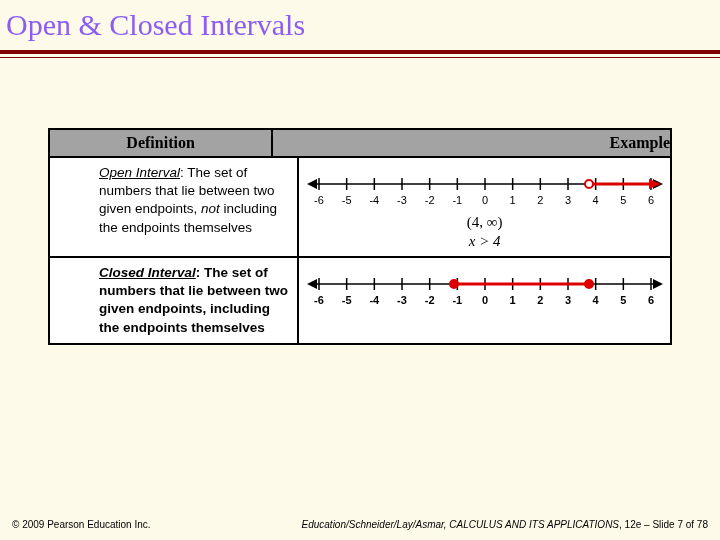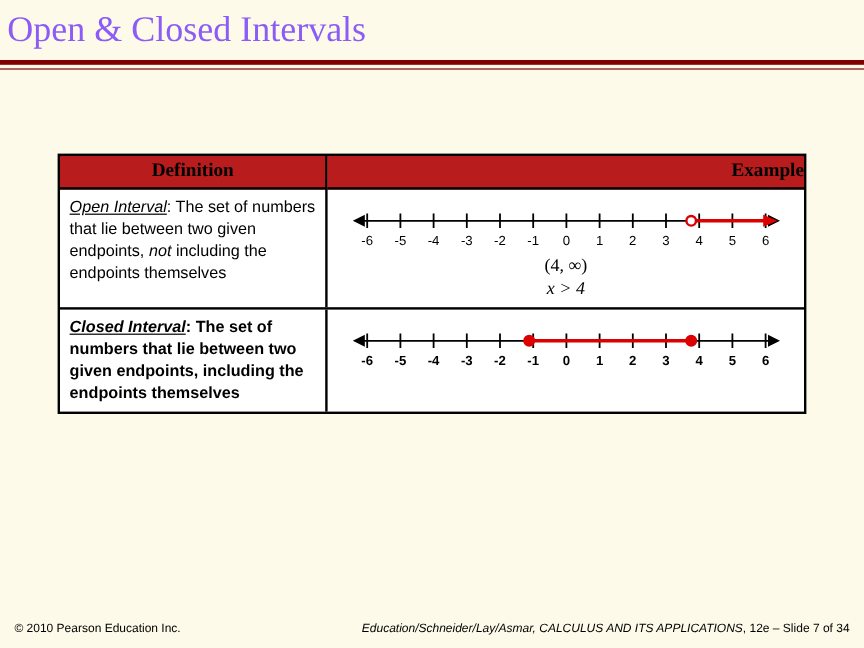--- a/index.html
+++ b/index.html
@@ -21,34 +21,34 @@
     border-bottom: 1px solid #800000;
     height: 8px;
   }
   .table-wrap {
     margin: 70px 48px 0 48px;
     border: 2px solid #000;
     background: #fff;
   }
   .hdr-row { display: flex; }
   .hdr-cell {
-    background: #b91c1c;
+    background: #a3a3a3;
     color: #000;
     font-family: "Times New Roman", serif;
     font-weight: bold;
     font-size: 16px;
     text-align: center;
     padding: 4px 0;
     border-right: 2px solid #000;
     border-bottom: 2px solid #000;
   }
   .hdr-cell:last-child { border-right: none; text-align: right; }
   .col-def { width: 36%; }
   .col-ex  { width: 64%; }
-  .body-row { display: flex; border-bottom: 2px solid #000; }
+  .body-row { display: flex; border-bottom: 2px solid #000; padding-left: 41px; }
   .body-row:last-child { border-bottom: none; font-weight: bold; }
   .def-cell {
     width: 36%;
     border-right: 2px solid #000;
     padding: 6px 8px;
     font-size: 13.5px;
     line-height: 1.35;
     font-family: Arial, Helvetica, sans-serif;
   }
   .def-cell .term { font-style: italic; text-decoration: underline; }
@@ -179,17 +179,17 @@
           </g>
         <line x1="149" y1="14" x2="284" y2="14" stroke="#d00" stroke-width="3"></line>
         <circle cx="149" cy="14" r="4" fill="#d00" stroke="#d00" stroke-width="2"></circle>
         <circle cx="284" cy="14" r="4" fill="#d00" stroke="#d00" stroke-width="2"></circle>
       </svg>
     </div>
   </div>
 </div>
 
 <div class="footer">
-  <span>© 2010 Pearson Education Inc.</span>
+  <span>© 2009 Pearson Education Inc.</span>
   <span class="footer-right">
-    <span>Education/Schneider/Lay/Asmar, CALCULUS AND ITS APPLICATIONS</span><span class="nonit">, 12e – Slide 7 of 34</span>
+    <span>Education/Schneider/Lay/Asmar, CALCULUS AND ITS APPLICATIONS</span><span class="nonit">, 12e – Slide 7 of 78</span>
   </span>
 </div>
 
 </body></html>

